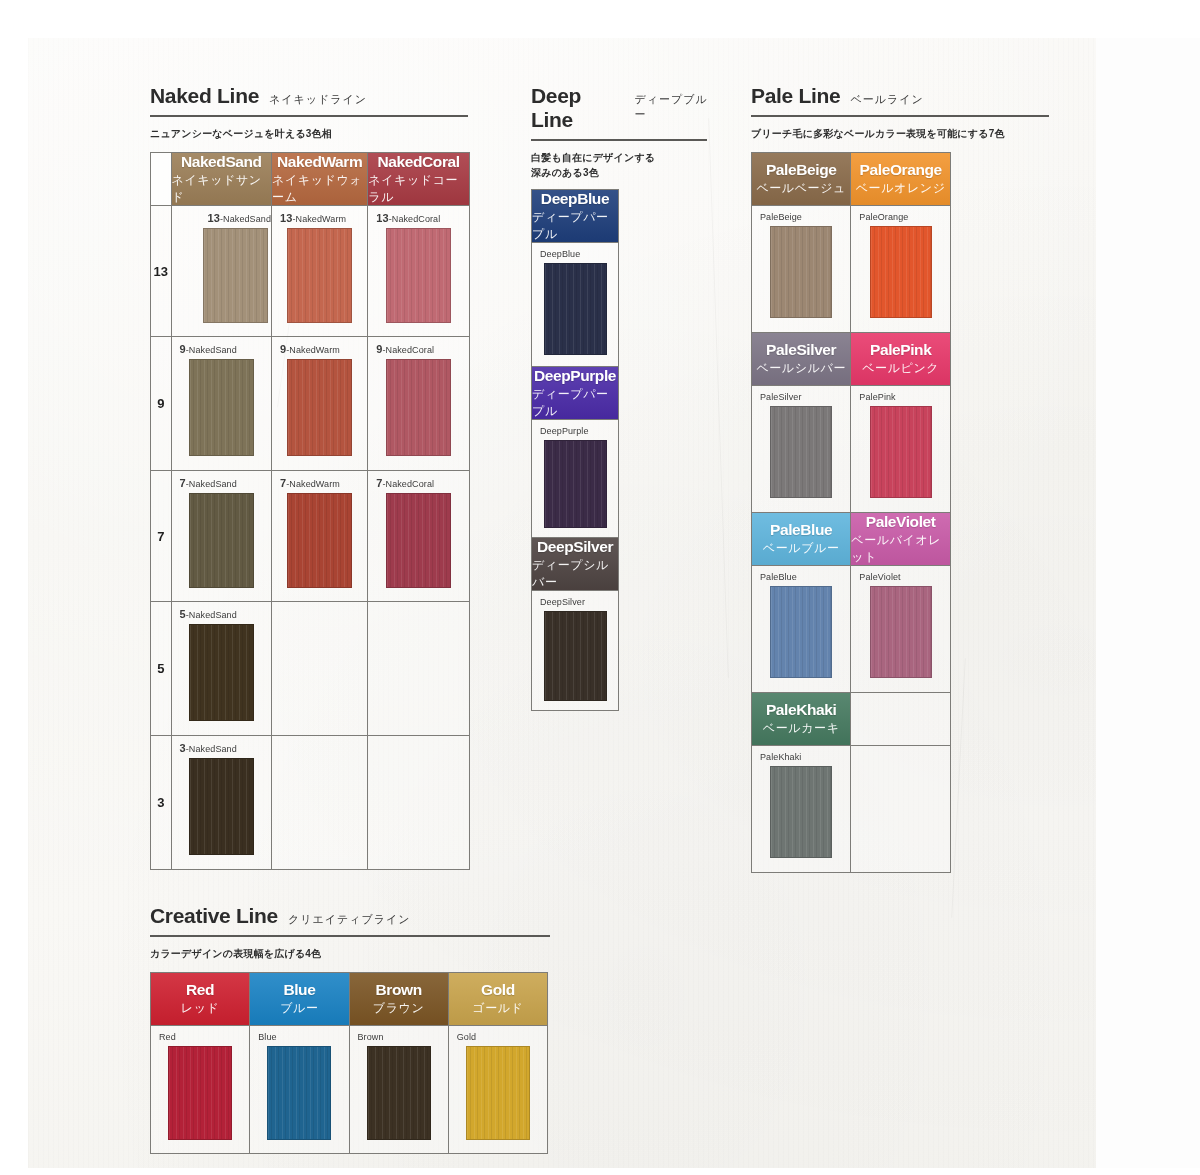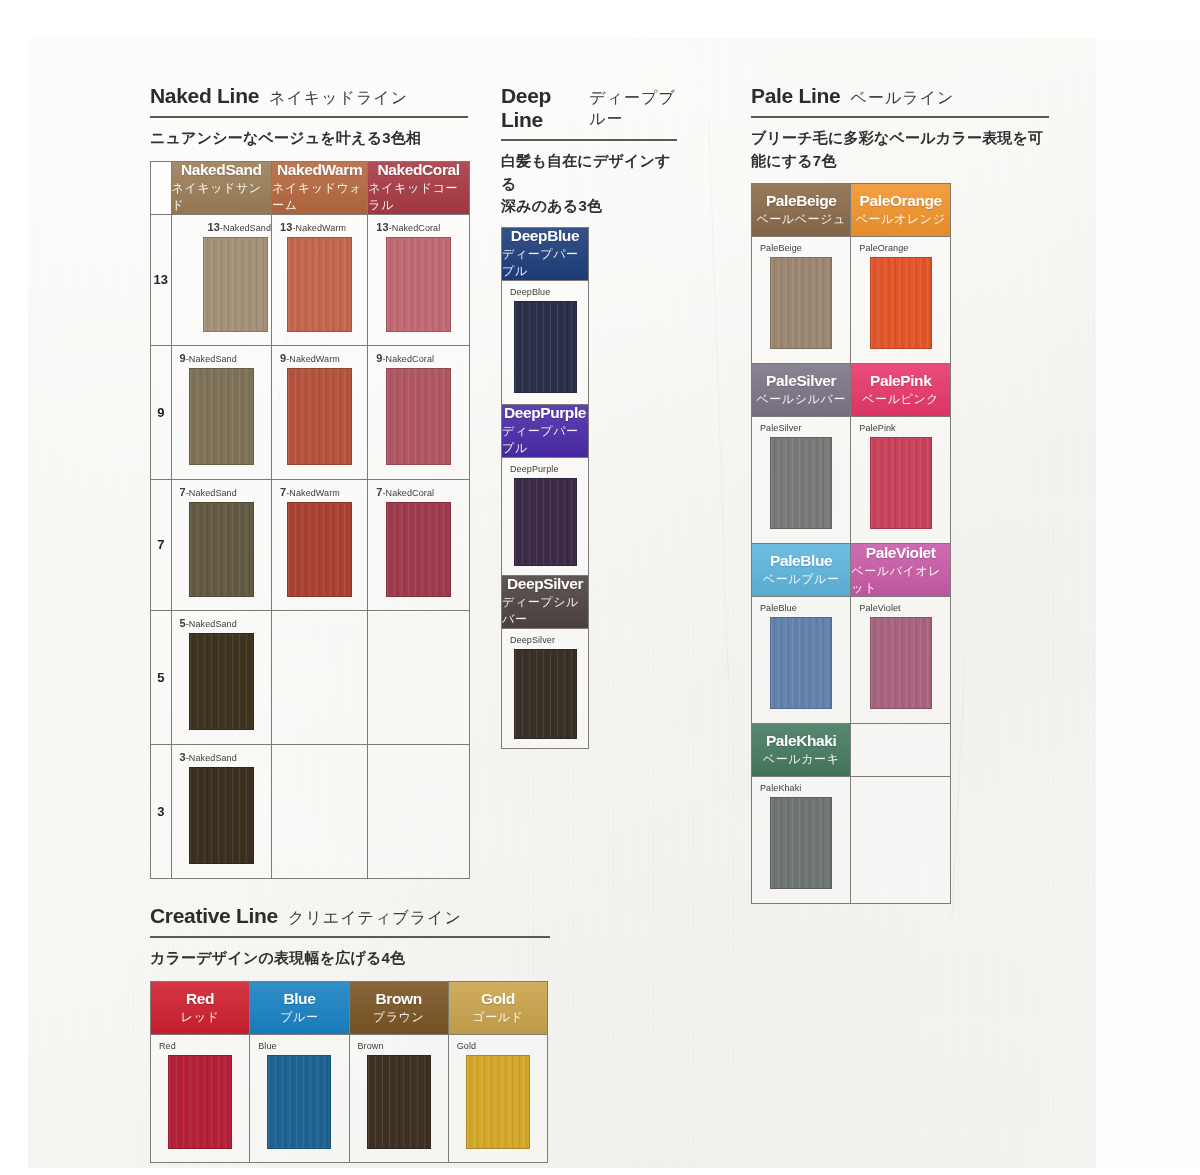--- a/index.html
+++ b/index.html
@@ -35,24 +35,24 @@
   .gut-right { position: absolute; left: 1096px; top: 0; width: 104px; height: 1175px; background: #fdfdfd; }
   .below { position: absolute; left: 0; top: 1130px; width: 1200px; height: 45px; background: #fff; }
 
   
   .section { position: absolute; }
   .sec-title-row { display: flex; align-items: baseline; gap: 10px; }
   .sec-title {
     font-size: 21px; font-weight: bold; letter-spacing: -0.3px;
     color: #2c2c2c;
   }
-  .sec-title-jp { font-size: 16px; color: #3a3a3a; letter-spacing: 1px; }
+  .sec-title-jp { font-size: 11px; color: #3a3a3a; letter-spacing: 1px; }
   .sec-rule { height: 2px; background: #5a5956; margin-top: 7px; }
   .sec-sub {
-    font-size: 15px; font-weight: bold; color: #2f2f2f;
+    font-size: 10px; font-weight: bold; color: #2f2f2f;
     margin-top: 9px; line-height: 1.5; letter-spacing: 0.2px;
   }
 
   
   .tbl { border: 1.4px solid #6d6c68; border-collapse: collapse; }
   .tbl td { border: 1px solid #7d7c78; vertical-align: top; padding: 0; }
 
   
   .chip {
     height: 52px; display: flex; flex-direction: column;
@@ -219,21 +219,21 @@
           <div class="cell-lbl"><b>3</b><span>-NakedSand</span></div>
           <div class="sw" style="width:65px;height:97px;background:#3a2f20;"></div>
         </td>
         <td class="cell"></td>
         <td class="cell"></td>
       </tr>
     </tbody>
       </table>
   </div>
 
-  <div class="section" style="left:501px; top:46px; width:185px;">
+  <div class="section" style="left:531px; top:46px; width:185px;">
     <div class="sec-title-row">
       <span class="sec-title">Deep Line</span>
       <span class="sec-title-jp">ディープブルー</span>
     </div>
     <div class="sec-rule" style="width:176px;"></div>
     <div class="sec-sub" style="white-space:pre-line;">白髪も自在にデザインする
 深みのある3色</div>
 
     <table class="tbl" style="margin-top:9px; width:88px; background:rgba(255,255,255,0.3);">
       <tbody>

